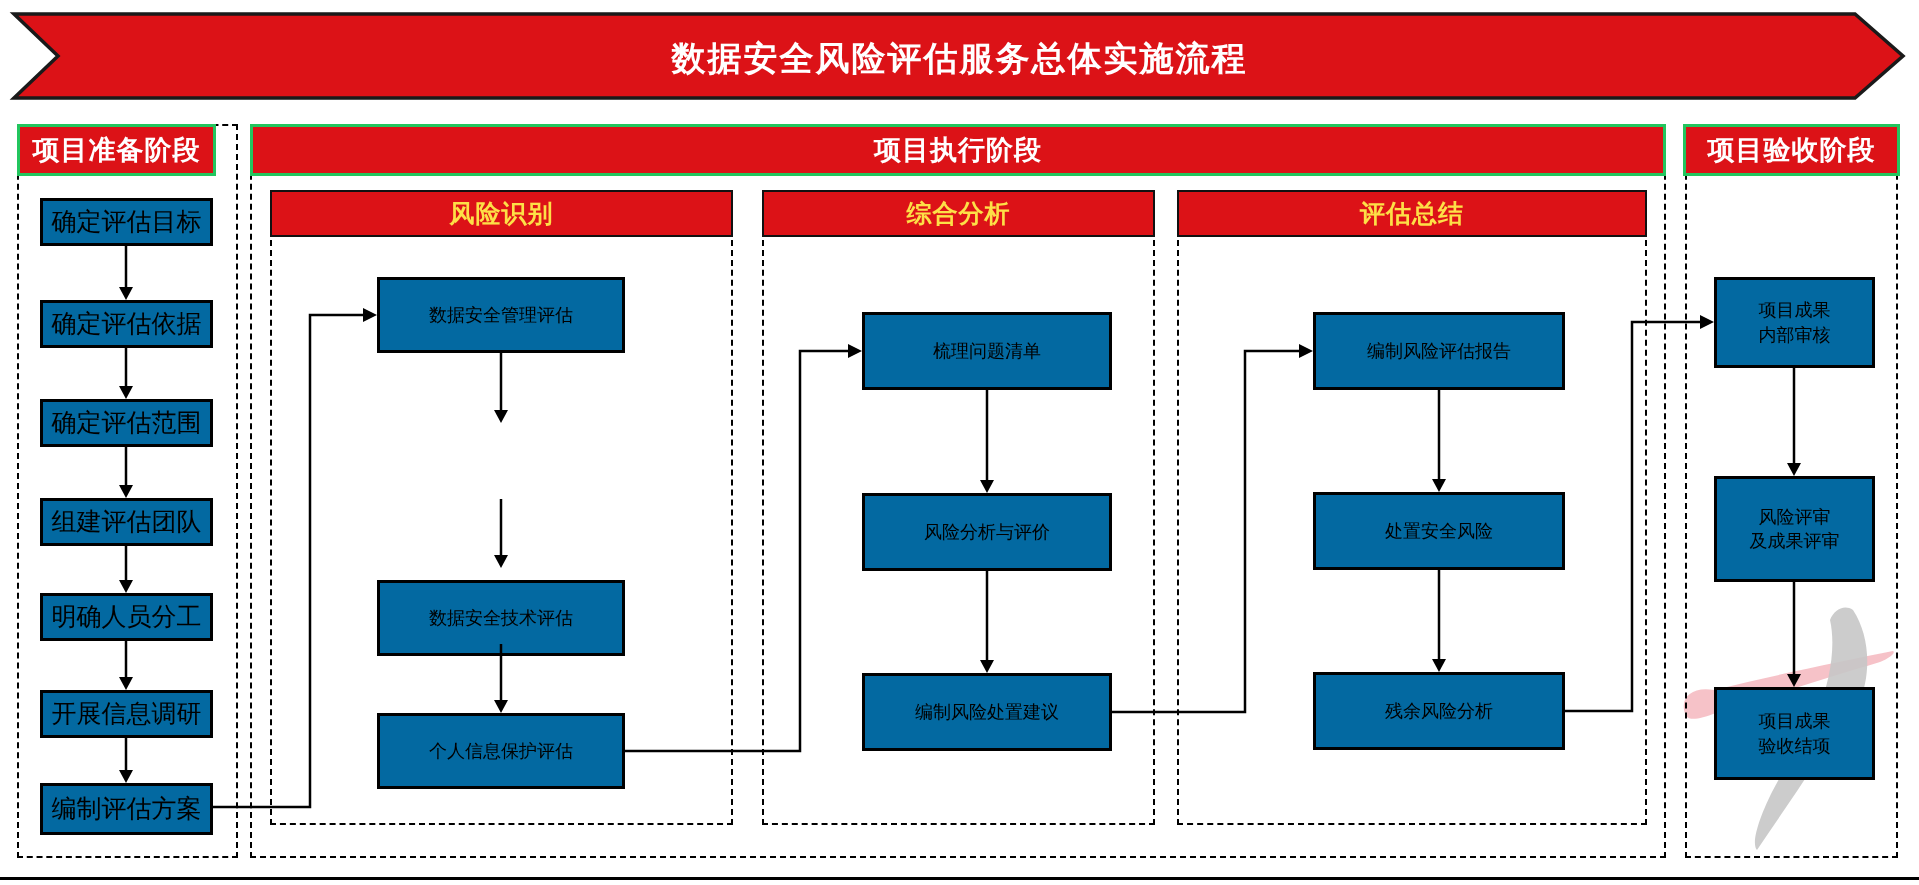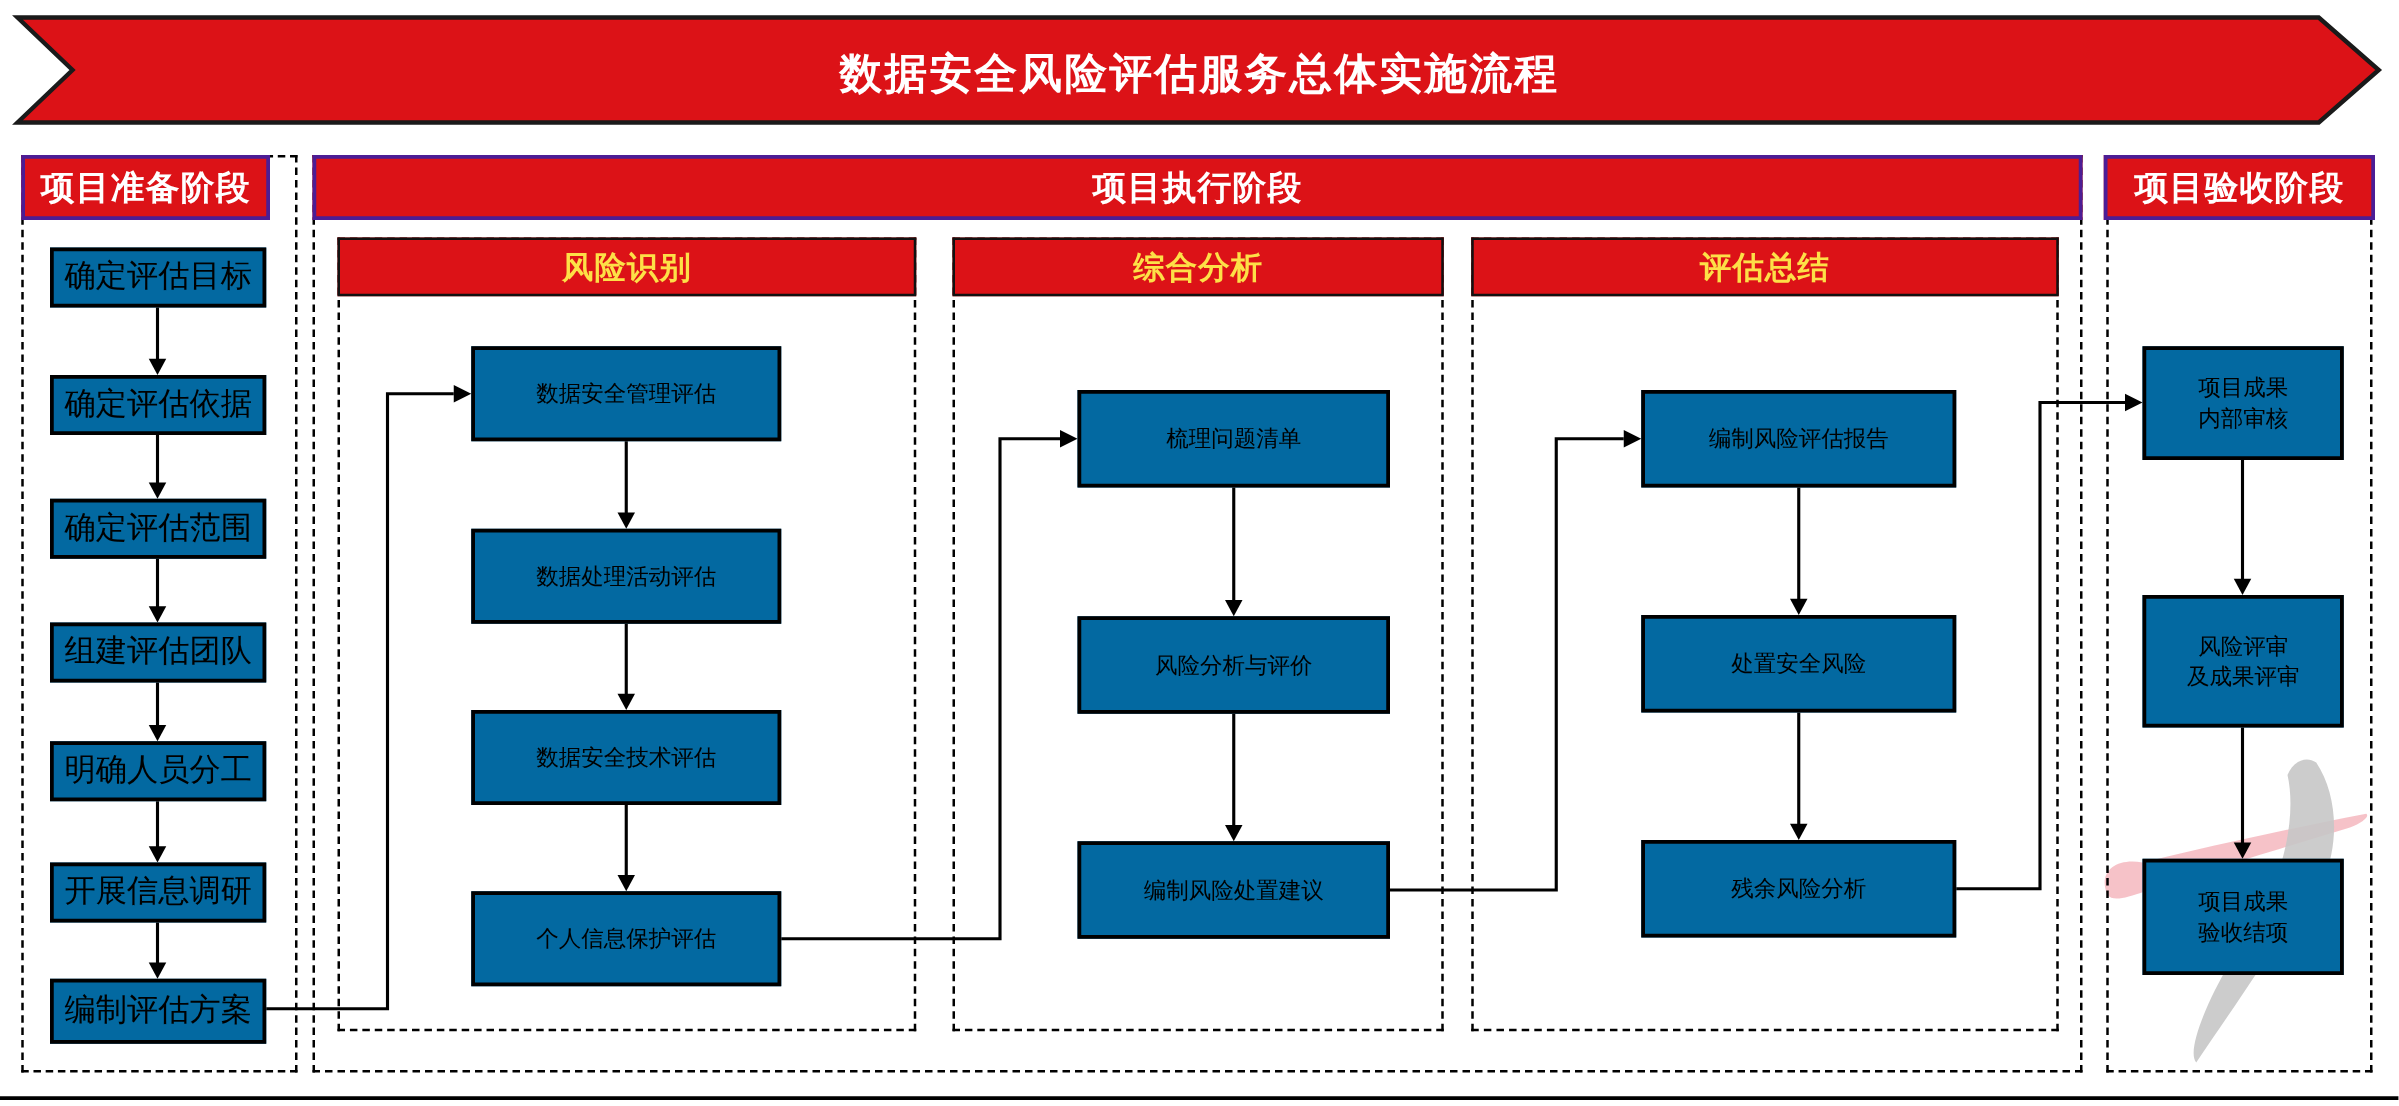--- a/index.html
+++ b/index.html
@@ -4,21 +4,21 @@
 <style>
   html,body{margin:0;padding:0;background:#ffffff;}
   #stage{position:relative;width:1919px;height:885px;overflow:hidden;
          font-family:"Liberation Sans","DejaVu Sans",sans-serif;background:#fff;}
   svg.layer{position:absolute;left:0;top:0;width:1919px;height:885px;pointer-events:none;}
   .abs{position:absolute;box-sizing:border-box;}
   .banner-title{position:absolute;left:60px;right:60px;top:36px;text-align:center;
         color:#fff;font-size:34px;font-weight:bold;letter-spacing:2px;z-index:3;}
   .phase-container{border:2.5px dashed #000;background:transparent;z-index:1;}
   .sub-container{border:2.5px dashed #000;background:transparent;z-index:1;}
-  .phase-header{background:var(--red);border:3px solid #4c1d95;color:#fff;
+  .phase-header{background:var(--red);border:3px solid #22c55e;color:#fff;
         display:flex;align-items:center;justify-content:center;
         font-size:27px;font-weight:bold;z-index:2;letter-spacing:1px;}
   .sub-header{background:var(--red);border:2.5px solid #111;color:#fde047;
         display:flex;align-items:center;justify-content:center;
         font-size:25px;font-weight:bold;z-index:2;letter-spacing:1px;}
   .fbox{background:#0369a1;border:3px solid #000;color:#000;
         display:flex;align-items:center;justify-content:center;text-align:center;
         z-index:3;white-space:pre-line;line-height:1.35;}
   .fbox.small{font-size:25px;}
   .fbox.mid{font-size:18px;}
@@ -70,22 +70,21 @@
 
   <div class="abs fbox small" style="left:40px;top:198px;width:173px;height:48px;">确定评估目标</div>
   <div class="abs fbox small" style="left:40px;top:300px;width:173px;height:48px;">确定评估依据</div>
   <div class="abs fbox small" style="left:40px;top:399px;width:173px;height:48px;">确定评估范围</div>
   <div class="abs fbox small" style="left:40px;top:498px;width:173px;height:48px;">组建评估团队</div>
   <div class="abs fbox small" style="left:40px;top:593px;width:173px;height:48px;">明确人员分工</div>
   <div class="abs fbox small" style="left:40px;top:690px;width:173px;height:48px;">开展信息调研</div>
   <div class="abs fbox small" style="left:40px;top:783px;width:173px;height:52px;">编制评估方案</div>
 
   <div class="abs fbox mid" style="left:377px;top:277px;width:248px;height:76px;">数据安全管理评估</div>
-  <div class="abs fbox mid" style="left:377px;top:423px;width:248px;height:76px;">数据处理活动评估</div>
-  <div class="abs fbox mid" style="left:377px;top:568px;width:248px;height:76px;">数据安全技术评估</div>
+  <div class="abs fbox mid" style="left:377px;top:580px;width:248px;height:76px;">数据安全技术评估</div>
   <div class="abs fbox mid" style="left:377px;top:713px;width:248px;height:76px;">个人信息保护评估</div>
 
   <div class="abs fbox mid" style="left:862px;top:493px;width:250px;height:78px;">风险分析与评价</div>
   <div class="abs fbox mid" style="left:862px;top:312px;width:250px;height:78px;">梳理问题清单</div>
   <div class="abs fbox mid" style="left:862px;top:673px;width:250px;height:78px;">编制风险处置建议</div>
 
   <div class="abs fbox mid" style="left:1313px;top:312px;width:252px;height:78px;">编制风险评估报告</div>
   <div class="abs fbox mid" style="left:1313px;top:492px;width:252px;height:78px;">处置安全风险</div>
   <div class="abs fbox mid" style="left:1313px;top:672px;width:252px;height:78px;">残余风险分析</div>
 

